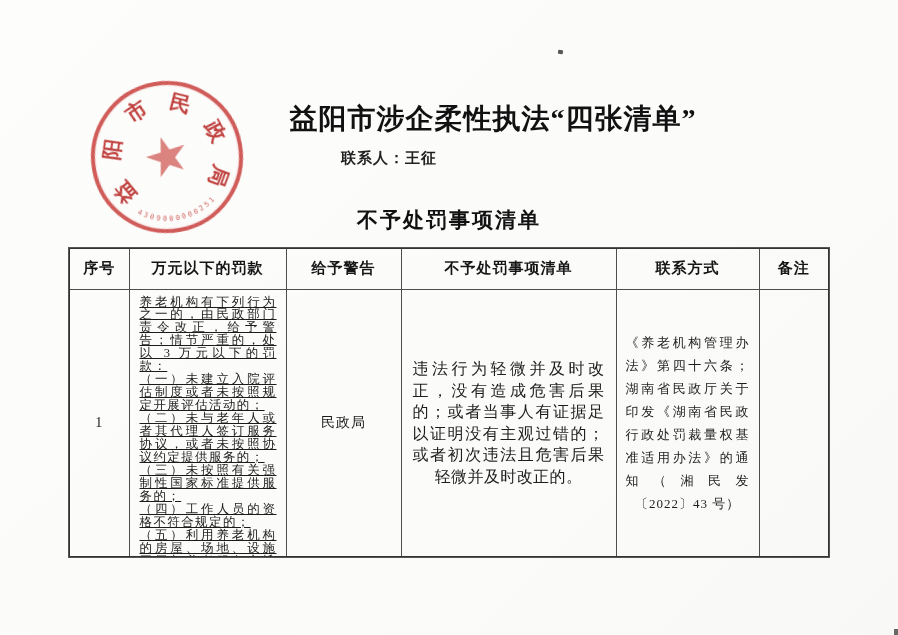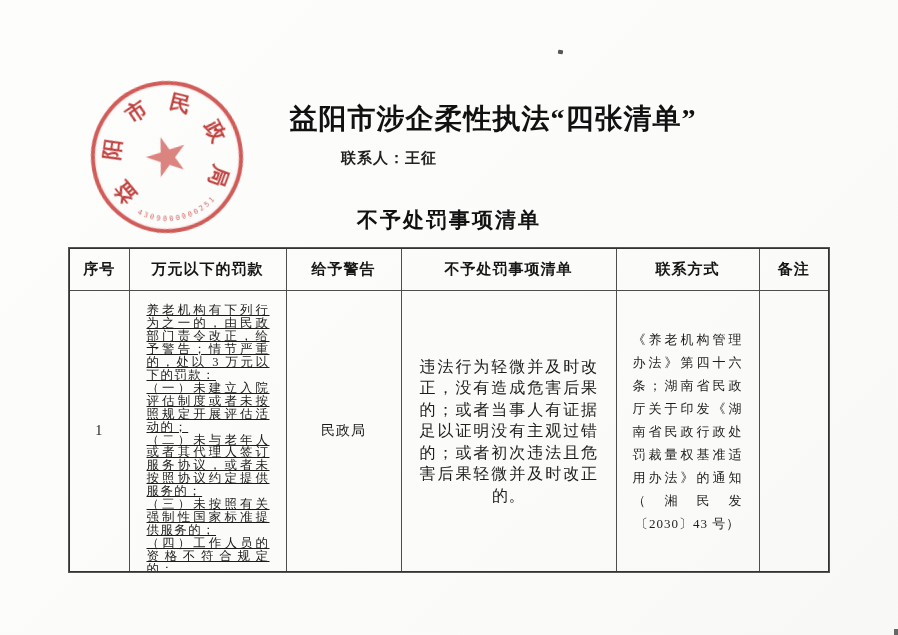--- a/index.html
+++ b/index.html
@@ -138,21 +138,21 @@
     left: 68px;
     top: 247px;
     width: 760px;
     height: 299px;
     border-collapse: collapse;
     table-layout: fixed;
     background: transparent;
   }
   .list-table th, .list-table td {
     border: 1px solid #4e4e4e;
-    padding: 11px;
+    padding: 4px;
     vertical-align: middle;
     overflow: hidden;
   }
   .list-table { border: 2px solid #333; outline: 1px solid #555; outline-offset: -1px; }
   .list-table thead tr { height: 41px; }
   .list-table th {
     font-size: 15px;
     font-weight: 700;
     letter-spacing: 1px;
     color: #161616;
@@ -266,20 +266,20 @@
 （二）未与老年人或者其代理人签订服务协议，或者未按照协议约定提供服务的；
 （三）未按照有关强制性国家标准提供服务的；
 （四）工作人员的资格不符合规定的；
 （五）利用养老机构的房屋、场地、设施开展与养老服务宗旨无关的</div>
         </td>
         <td class="cell-center">民政局</td>
         <td>
           <div class="conditions-text">违法行为轻微并及时改正，没有造成危害后果的；或者当事人有证据足以证明没有主观过错的；或者初次违法且危害后果轻微并及时改正的。</div>
         </td>
         <td>
-          <div class="legal-text">《养老机构管理办法》第四十六条；湖南省民政厅关于印发《湖南省民政行政处罚裁量权基准适用办法》的通知（湘民发〔2030〕43 号）</div>
+          <div class="legal-text">《养老机构管理办法》第四十六条；湖南省民政厅关于印发《湖南省民政行政处罚裁量权基准适用办法》的通知（湘民发〔2022〕43 号）</div>
         </td>
         <td class="cell-center"></td>
       </tr>
     </tbody>
   </table>
 
 </div>
 
 </body></html>

